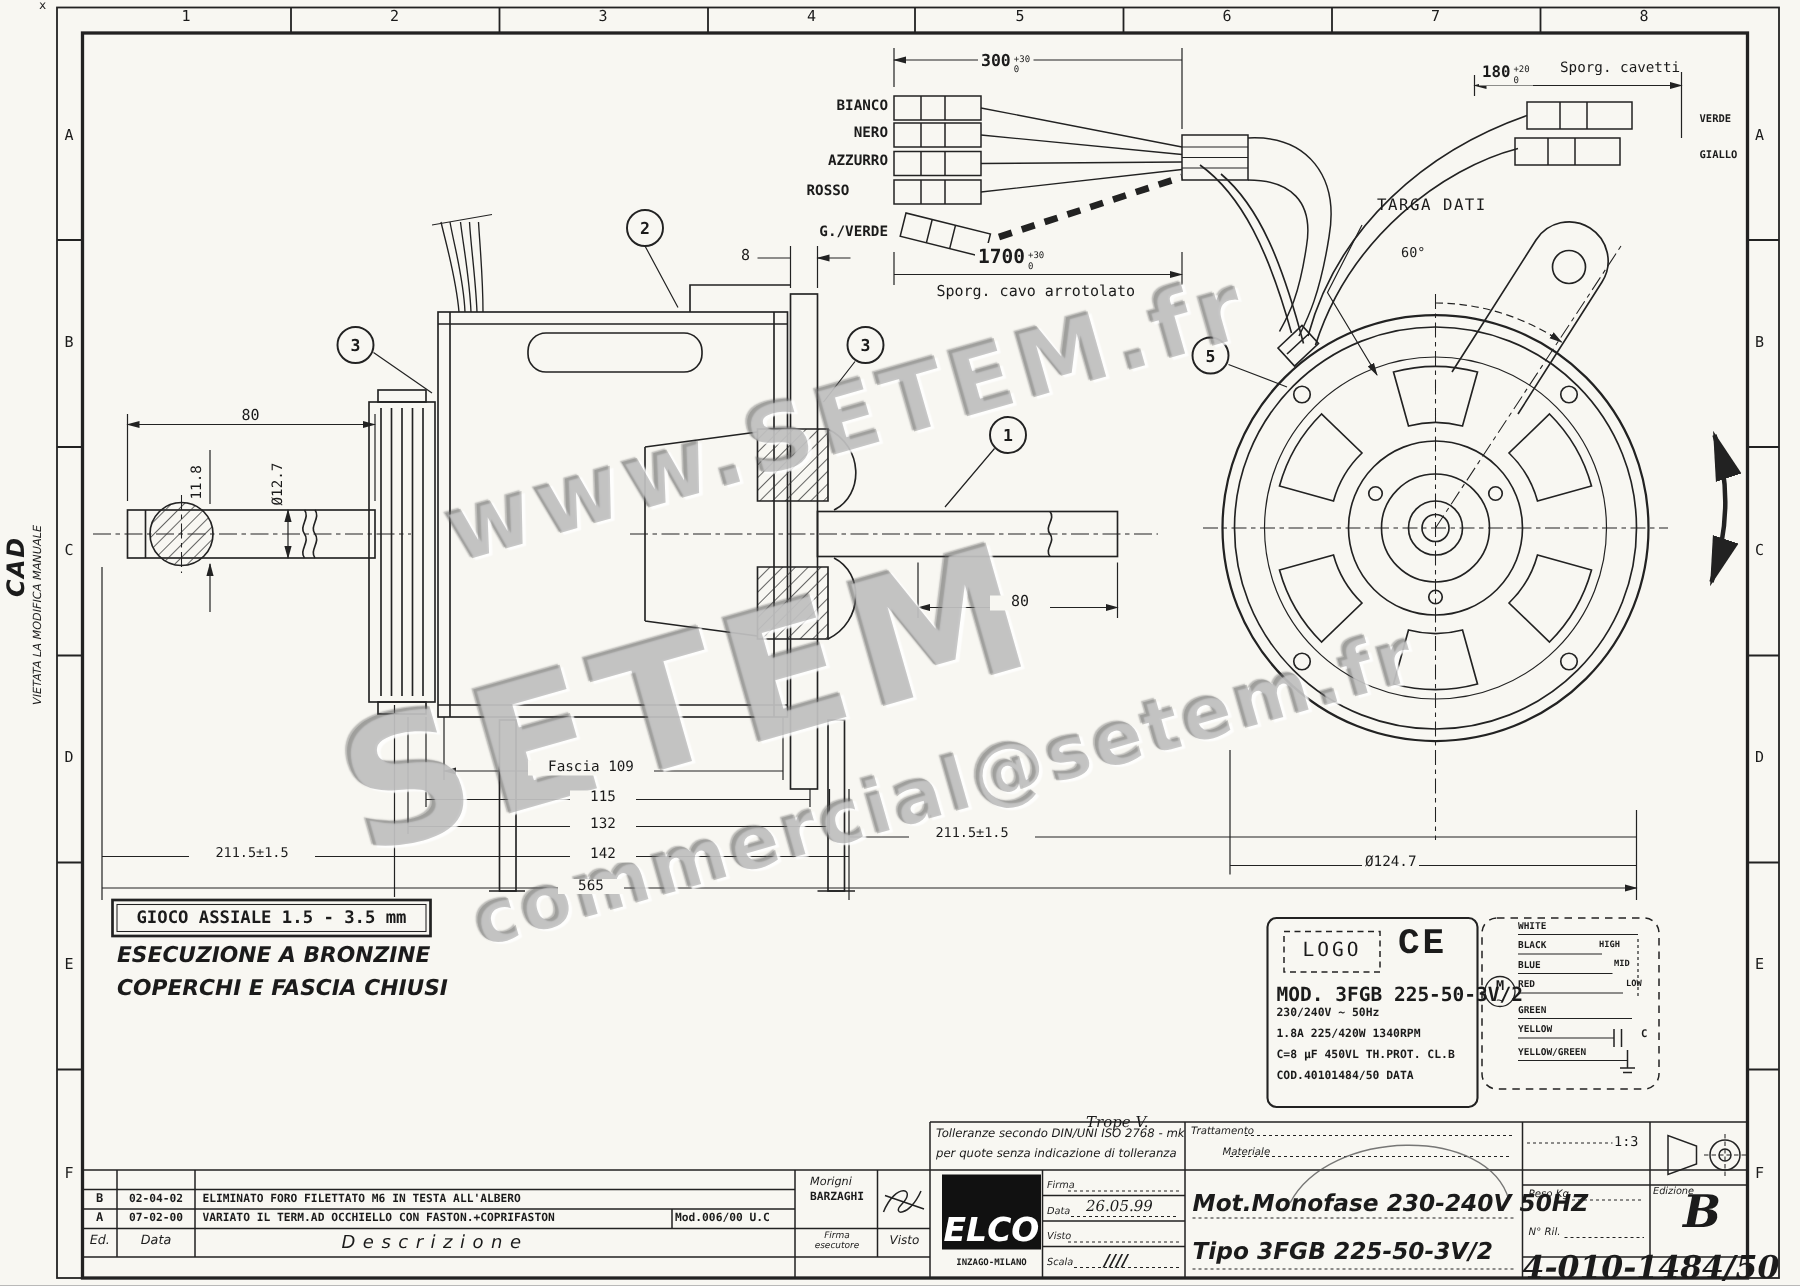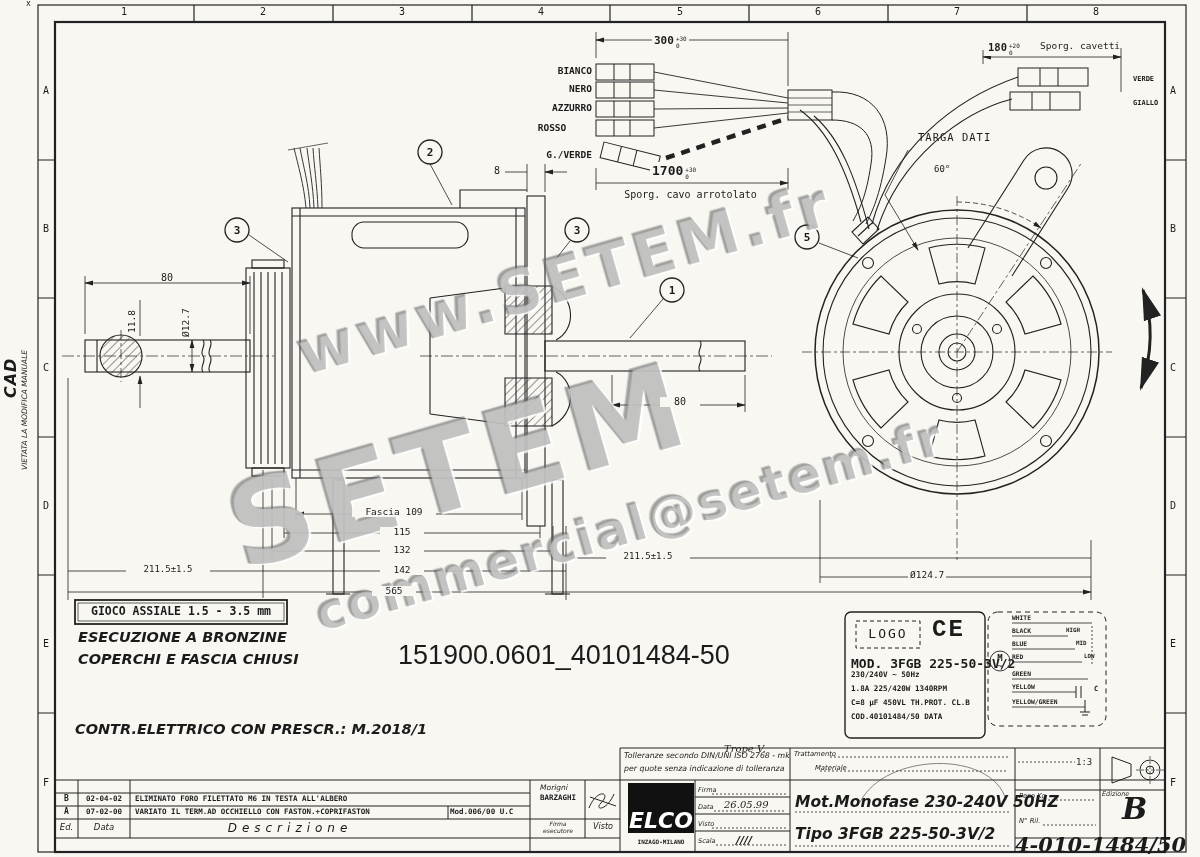--- a/index.html
+++ b/index.html
@@ -260,22 +260,20 @@
 <span class="s ctr dimlab" style="left:380px;top:527px;width:40px;font-size:9.5px">115</span>
 <span class="s ctr dimlab" style="left:380px;top:545px;width:40px;font-size:9.5px">132</span>
 <span class="s ctr dimlab" style="left:126px;top:565px;width:80px;font-size:9px">211.5±1.5</span>
 <span class="s ctr dimlab" style="left:380px;top:565px;width:40px;font-size:9.5px">142</span>
 <span class="s ctr dimlab" style="left:606px;top:552px;width:80px;font-size:9px">211.5±1.5</span>
 <span class="s ctr dimlab" style="left:372px;top:586px;width:40px;font-size:9.5px">565</span>
 
 <span class="s ctr b" style="left:78px;top:606px;width:206px;font-size:11.5px">GIOCO ASSIALE 1.5 - 3.5 mm</span>
 <span class="s i b" style="left:78px;top:630px;font-size:14.5px">ESECUZIONE A BRONZINE</span>
 <span class="s i b" style="left:78px;top:652px;font-size:14.5px">COPERCHI E FASCIA CHIUSI</span>
-<span class="s i b" style="left:75px;top:722px;font-size:14.5px">CONTR.ELETTRICO CON PRESCR.: M.2018/1</span>
-<span class="s" style="left:398px;top:642px;font-size:27px;font-family:'Liberation Sans',sans-serif">151900.0601_40101484-50</span>
 
 <span class="s ctr" style="left:856px;top:627px;width:64px;font-size:13px;letter-spacing:2px">LOGO</span>
 <span class="s b" style="left:932px;top:618px;font-size:24px;letter-spacing:2px;font-family:Liberation Mono, monospace">CE</span>
 <span class="s b" style="left:851px;top:657px;font-size:13px">MOD. 3FGB 225-50-3V/2</span>
 <span class="s b" style="left:851px;top:671px;font-size:7.6px">230/240V ~     50Hz</span>
 <span class="s b" style="left:851px;top:685px;font-size:7.6px">1.8A  225/420W  1340RPM</span>
 <span class="s b" style="left:851px;top:699px;font-size:7.6px">C=8 µF  450VL  TH.PROT. CL.B</span>
 <span class="s b" style="left:851px;top:713px;font-size:7.6px">COD.40101484/50     DATA</span>
 
 <span class="s ctr b" style="left:995px;top:654px;width:10px;font-size:9px">M</span>

